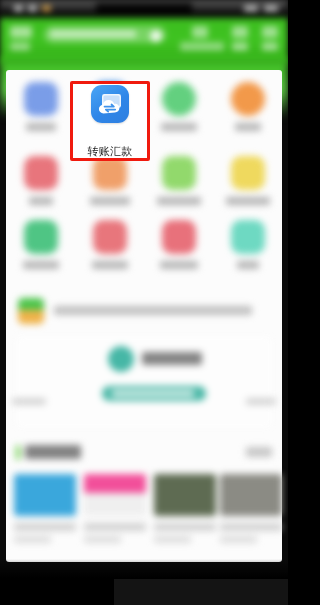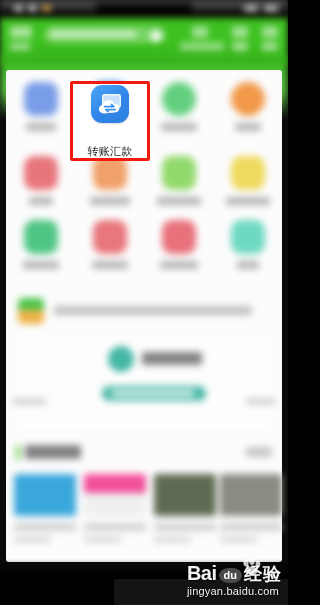--- a/index.html
+++ b/index.html
@@ -267,28 +267,14 @@
           <path d="M24.2 24.6h-9.4l2.4 2.1" fill="none" stroke="#3f93ec" stroke-width="1.7" stroke-linecap="round" stroke-linejoin="round"></path>
         </svg>
       </div>
       <div class="hl-label">转账汇款</div>
     </div>
   </div>
 
   <div class="bottomdark"></div>
   <div class="bottom-key"></div>
 
-  <div class="wm">
-    <div class="wm-main">
-      <span class="wm-bai">Bai</span>
-      <span class="wm-du">du</span>
-      <span class="wm-cn">经验</span>
-      <svg class="paw" viewBox="0 0 22 18">
-        <ellipse cx="5" cy="5" rx="2.6" ry="3.4" fill="#fff" opacity=".9"></ellipse>
-        <ellipse cx="11" cy="3.4" rx="2.6" ry="3.4" fill="#fff" opacity=".9"></ellipse>
-        <ellipse cx="17" cy="6" rx="2.4" ry="3" fill="#fff" opacity=".9"></ellipse>
-        <ellipse cx="11" cy="13" rx="5.4" ry="4.4" fill="#fff" opacity=".9"></ellipse>
-      </svg>
-    </div>
-    <div class="wm-url">jingyan.baidu.com</div>
-  </div>
 
 </div>
 
 </body></html>

